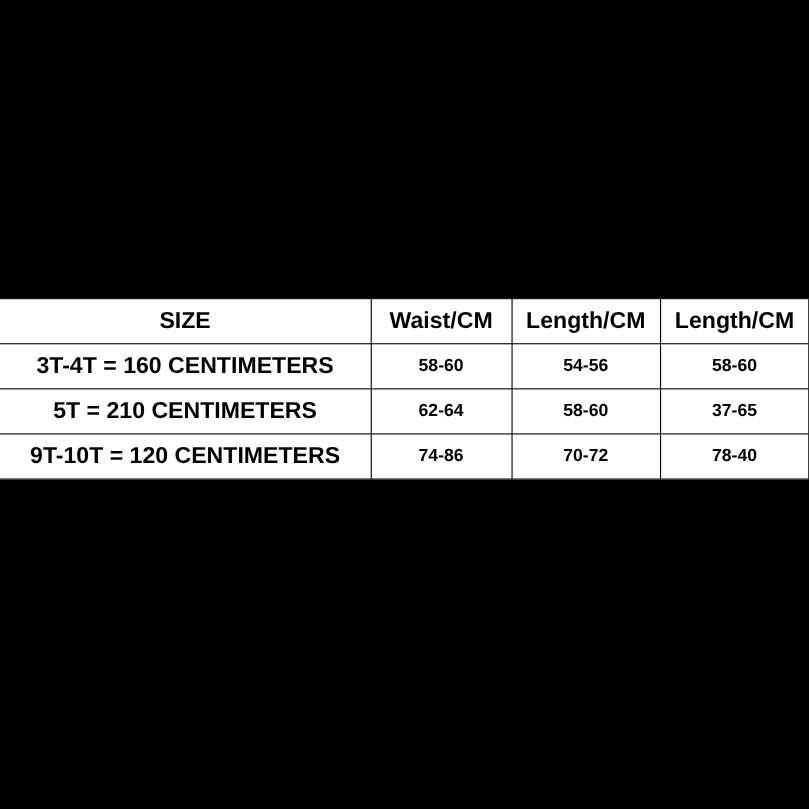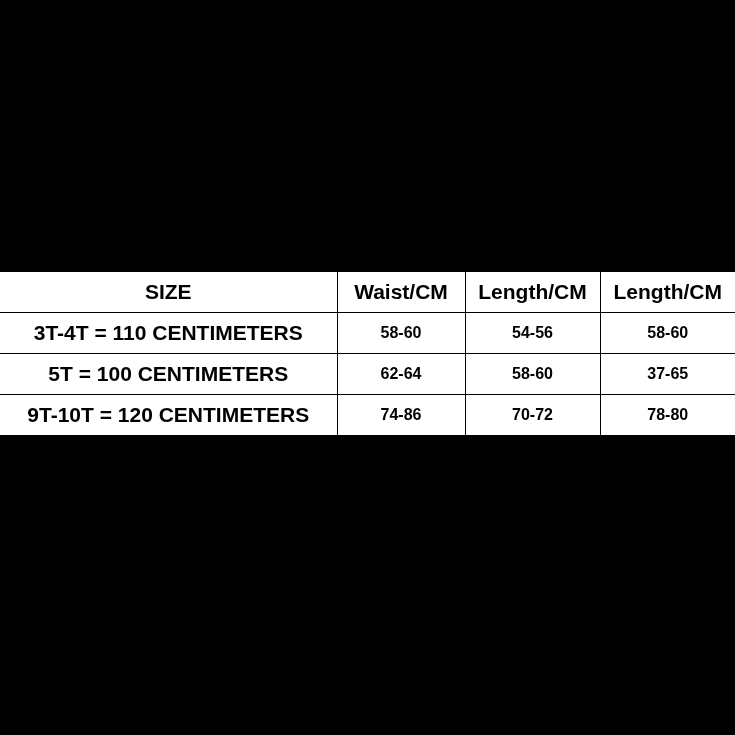--- a/index.html
+++ b/index.html
@@ -79,33 +79,33 @@
       <thead>
         <tr>
           <th class="hdr-size">SIZE</th>
           <th class="hdr-metric">Waist/CM</th>
           <th class="hdr-metric">Length/CM</th>
           <th class="hdr-metric">Length/CM</th>
         </tr>
       </thead>
       <tbody>
         <tr>
-          <td class="cell-size">3T-4T = 110 CENTIMETERS</td>
+          <td class="cell-size">3T-4T = 160 CENTIMETERS</td>
           <td class="cell-num">58-60</td>
           <td class="cell-num">54-56</td>
           <td class="cell-num">58-60</td>
         </tr>
         <tr>
-          <td class="cell-size">5T = 100 CENTIMETERS</td>
+          <td class="cell-size">5T = 210 CENTIMETERS</td>
           <td class="cell-num">62-64</td>
           <td class="cell-num">58-60</td>
           <td class="cell-num">37-65</td>
         </tr>
         <tr>
           <td class="cell-size">9T-10T = 120 CENTIMETERS</td>
           <td class="cell-num">74-86</td>
           <td class="cell-num">70-72</td>
-          <td class="cell-num">78-80</td>
+          <td class="cell-num">78-40</td>
         </tr>
       </tbody>
     </table>
   </div>
 </div>
 
 </body></html>

